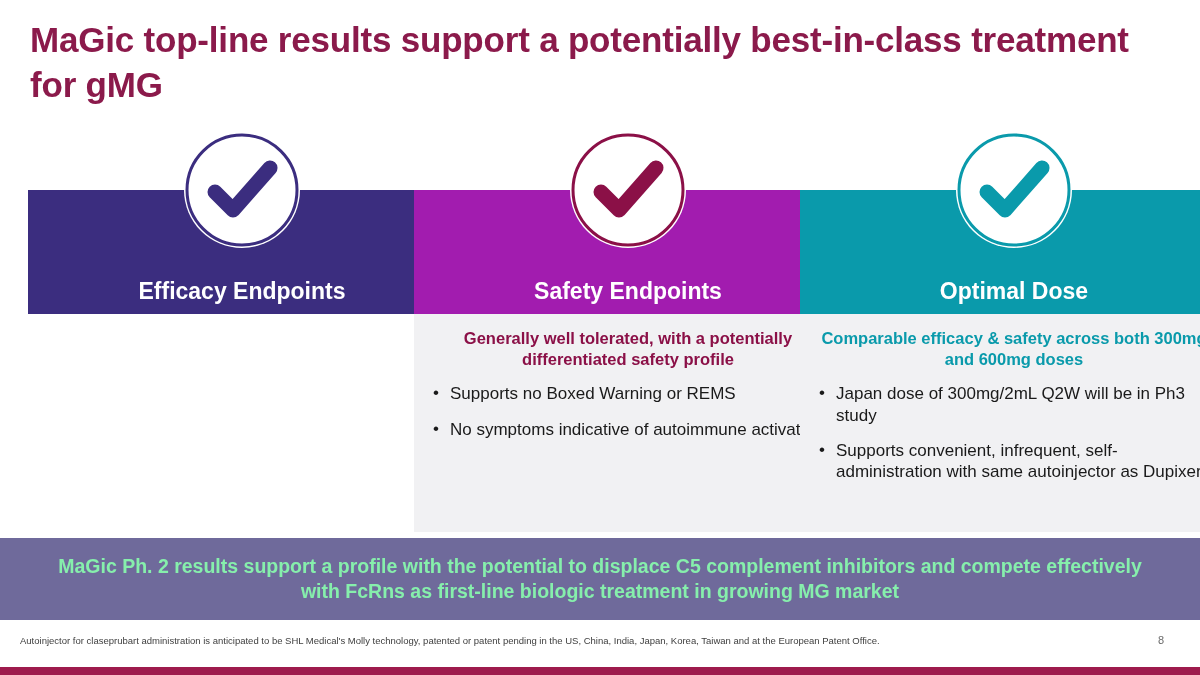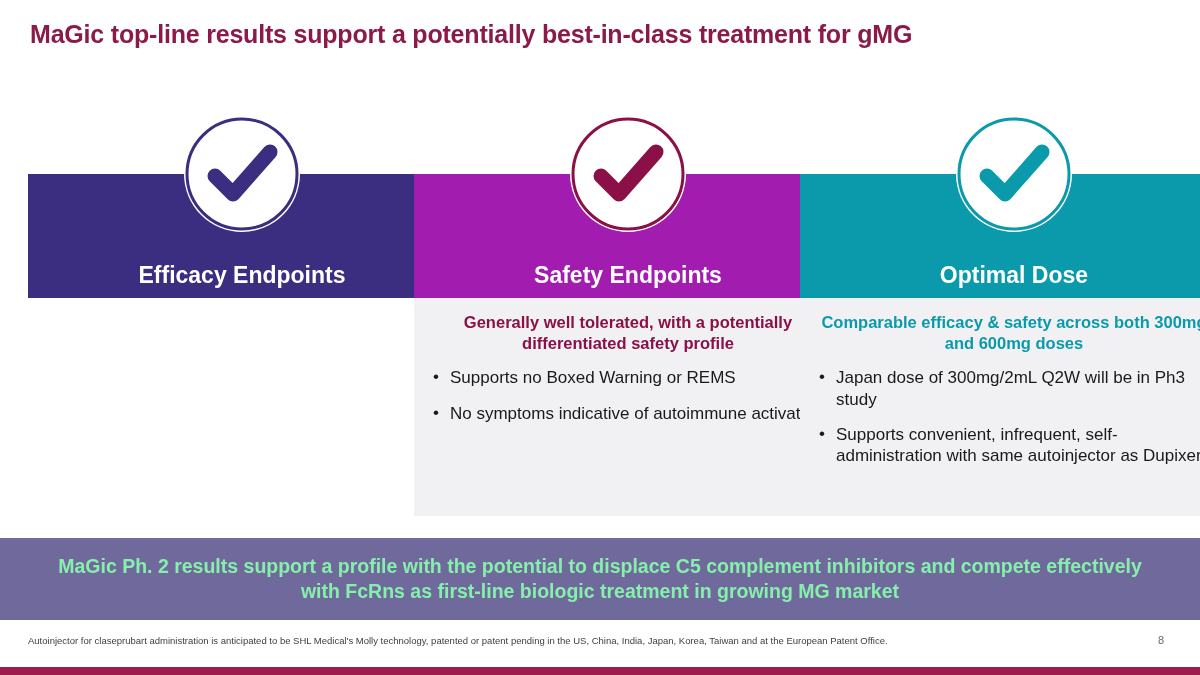--- a/index.html
+++ b/index.html
@@ -18,31 +18,31 @@
     background: #ffffff;
     overflow: hidden;
   }
 
   
   #title {
     position: absolute;
     left: 30px;
     top: 18px;
     width: 1130px;
-    font-size: 25px;
+    font-size: 35px;
     font-weight: bold;
     line-height: 1.28;
     color: #8b1a4b;
     letter-spacing: -0.2px;
   }
 
   
   .card {
     position: absolute;
-    top: 174px;
+    top: 190px;
     width: 428px;
   }
   #card-0 { left: 28px; }
   #card-1 { left: 414px; }
   #card-2 { left: 800px; }
 
   .card-header {
     position: relative;
     height: 124px;
     box-sizing: border-box;
@@ -128,21 +128,21 @@
     font-size: 19.5px;
     font-weight: bold;
     text-align: center;
     line-height: 1.3;
     width: 1090px;
   }
 
   
   #footnotes {
     position: absolute;
-    left: 28px;
+    left: 20px;
     top: 634px;
     width: 1000px;
     color: #404040;
     font-size: 9.5px;
     line-height: 1.38;
   }
   #page-number {
     position: absolute;
     right: 36px;
     top: 634px;

